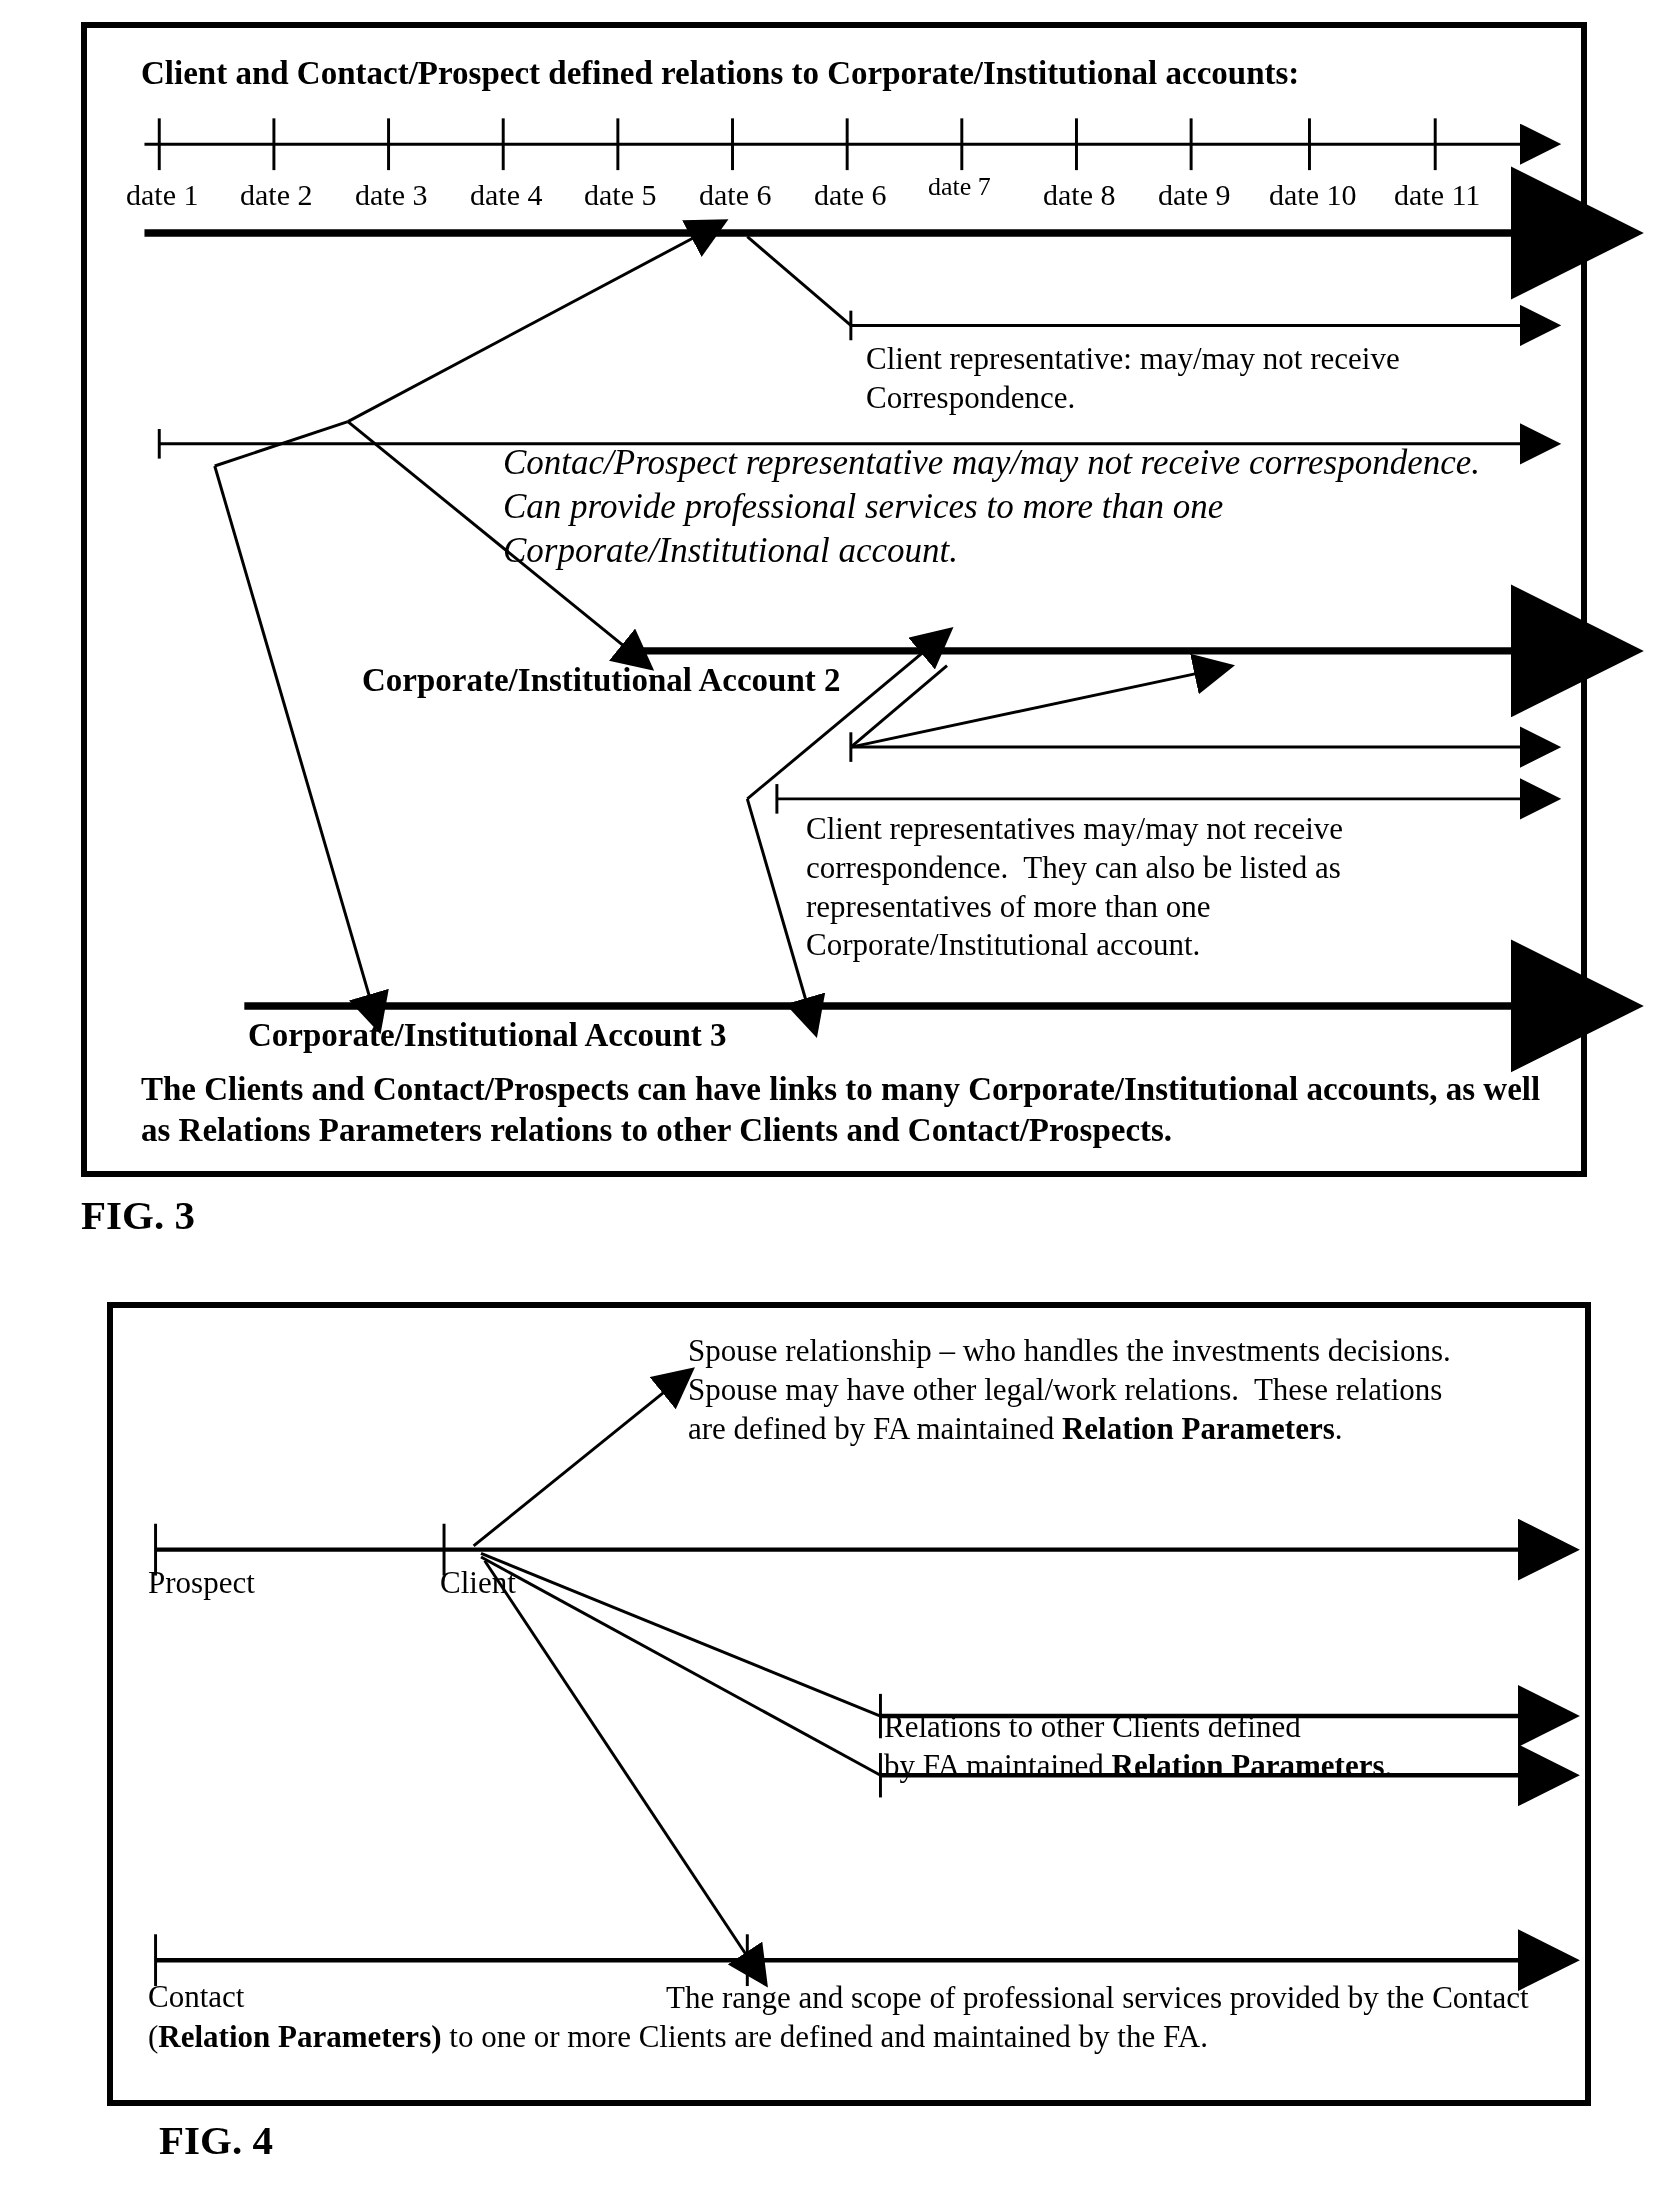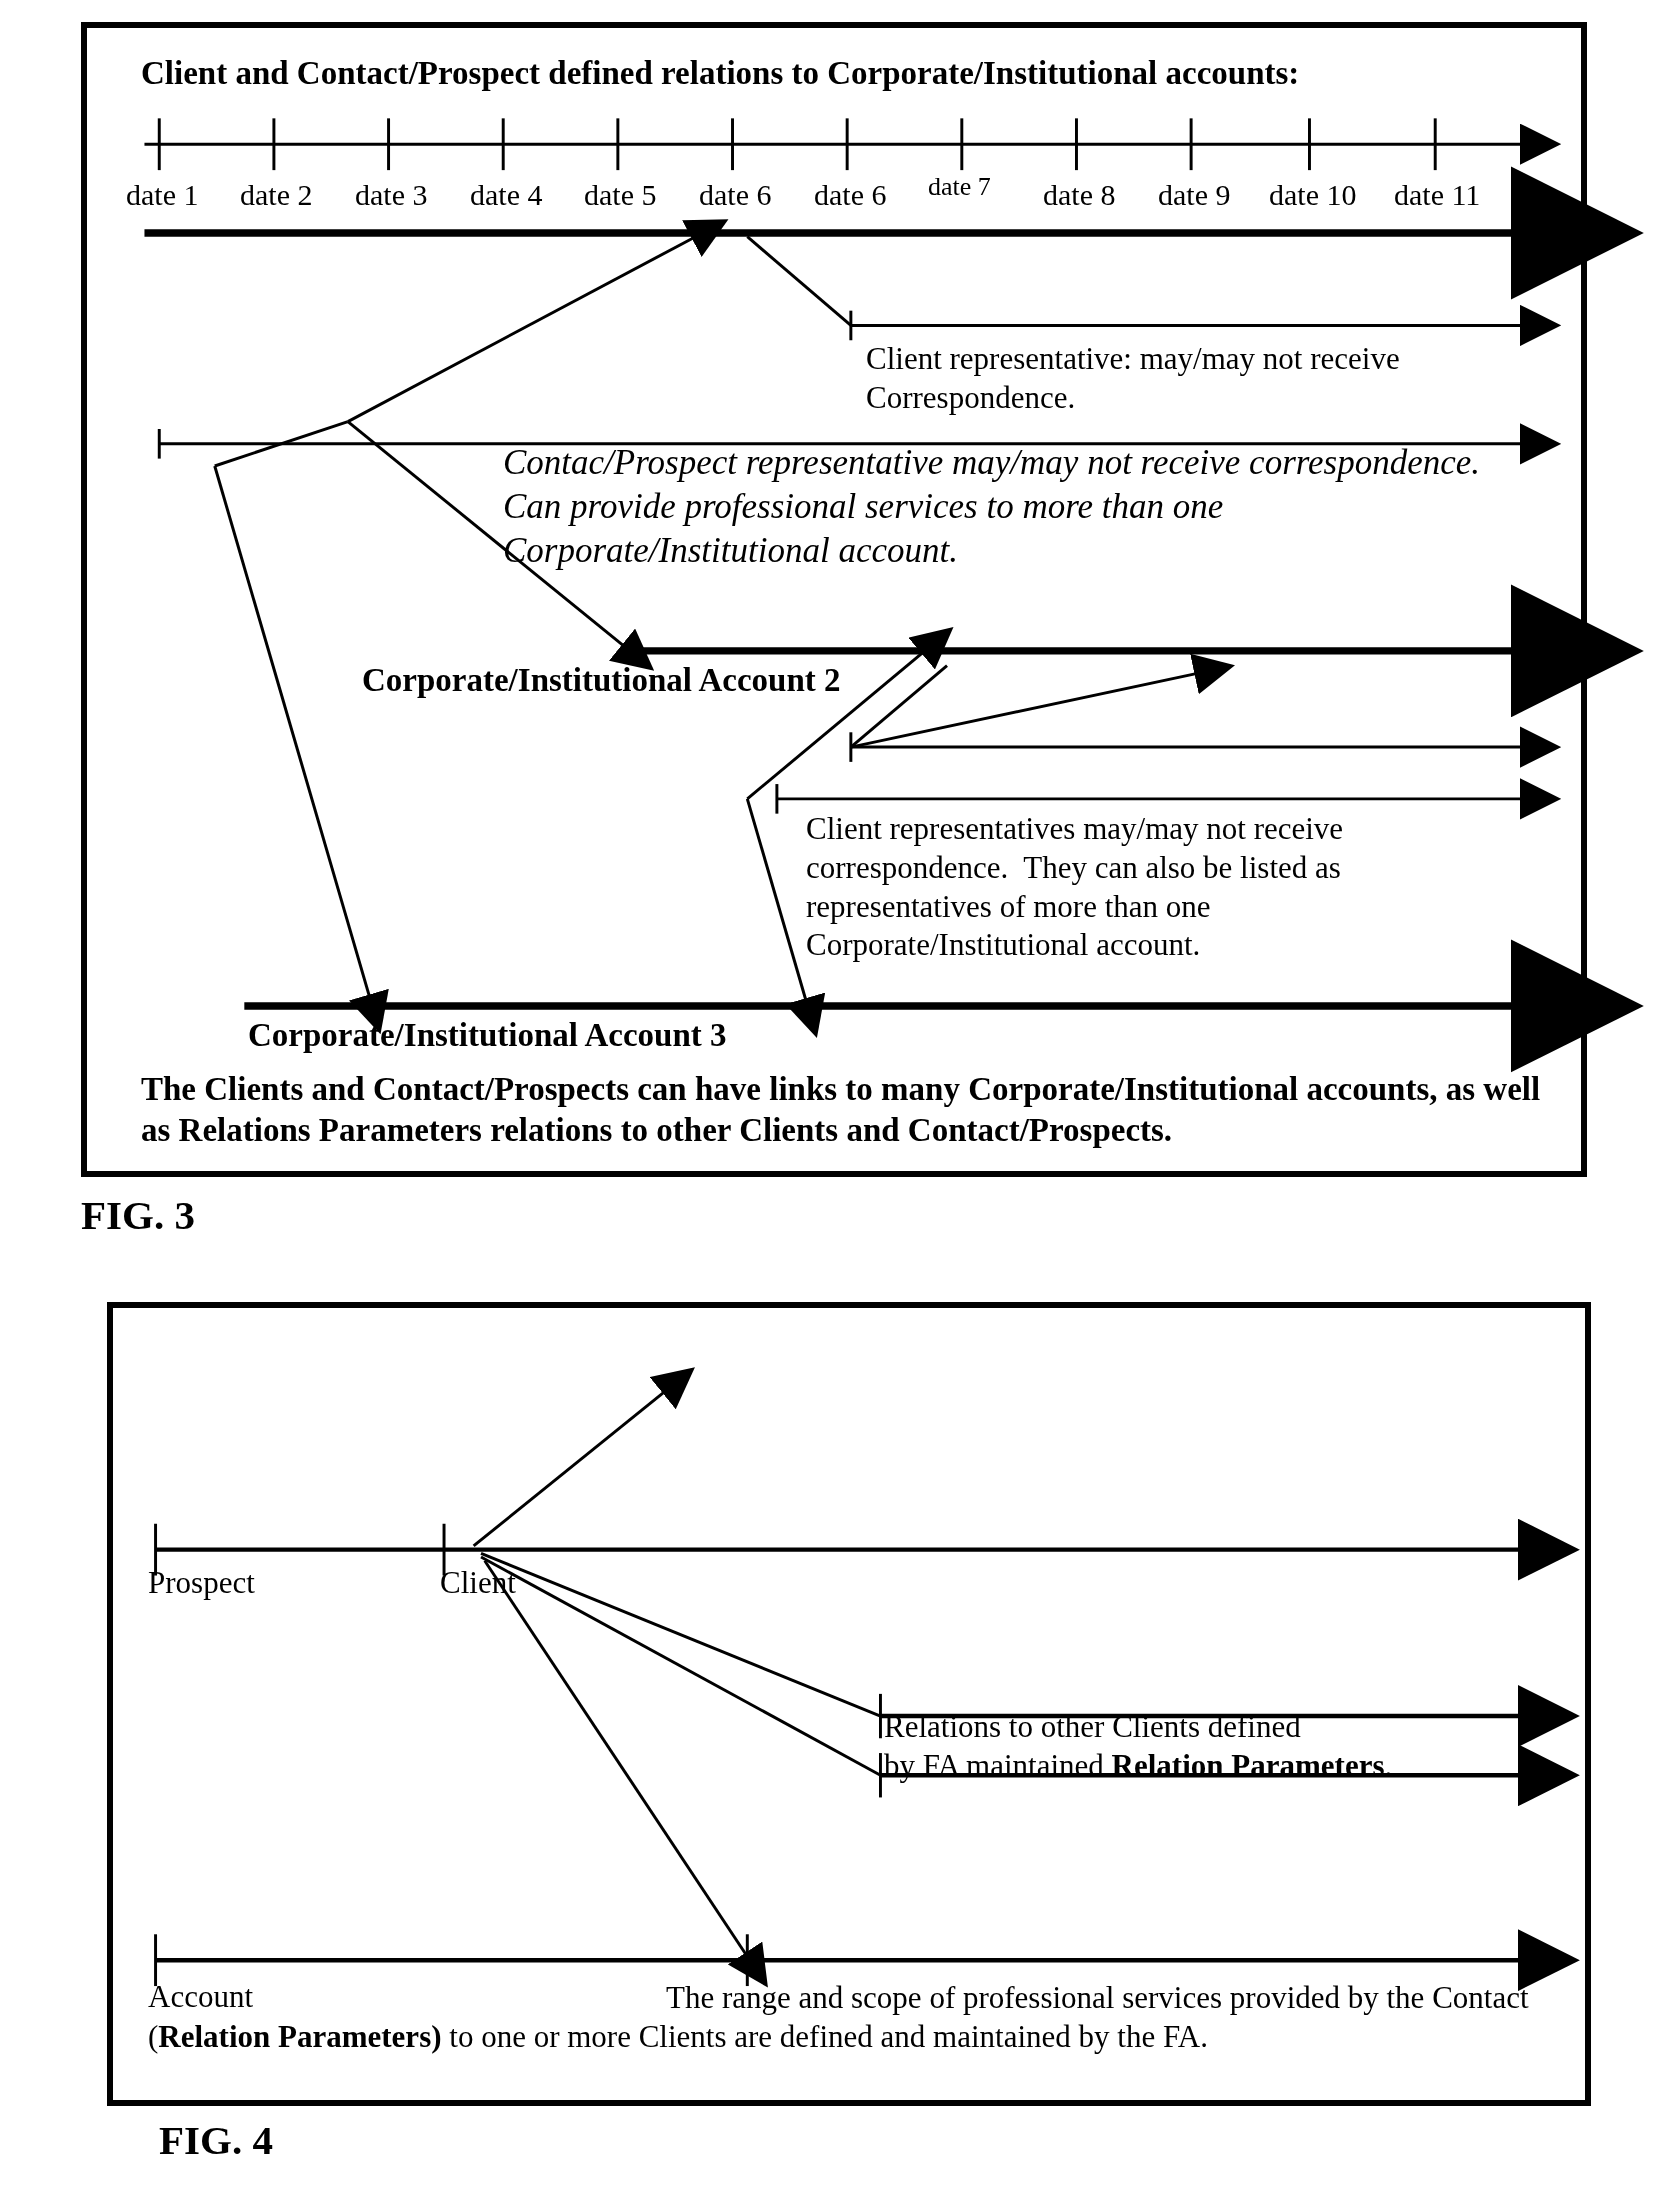--- a/index.html
+++ b/index.html
@@ -121,31 +121,36 @@
     <line x1="1190" y1="2400" x2="2060" y2="2400" stroke="#000" stroke-width="6" marker-end="url(#ah)"></line>
     <line x1="1190" y1="2370" x2="1190" y2="2430" stroke="#000" stroke-width="4"></line>
     <line x1="650" y1="2105" x2="1190" y2="2400" stroke="#000" stroke-width="4"></line>
 
     <line x1="210" y1="2650" x2="2060" y2="2650" stroke="#000" stroke-width="6" marker-end="url(#ah)"></line>
     <line x1="210" y1="2615" x2="210" y2="2685" stroke="#000" stroke-width="4"></line>
     <line x1="1010" y1="2615" x2="1010" y2="2685" stroke="#000" stroke-width="4"></line>
     <line x1="655" y1="2110" x2="1010" y2="2645" stroke="#000" stroke-width="4" marker-end="url(#ah)"></line>
   </svg>
 
+  <div class="abs para" style="left:688px;top:1332px;width:873px;font-size:31px;">
+    <span class="txt" style="white-space:pre-wrap;">Spouse relationship – who handles the investments decisions.
+Spouse may have other legal/work relations.  These relations
+are defined by FA maintained </span><span class="bold">Relation Parameters</span><span>.</span>
+  </div>
 
   <div class="abs" style="left:148px;top:1565px;font-size:31px;">Prospect</div>
   <div class="abs" style="left:440px;top:1565px;font-size:31px;">Client</div>
 
   <div class="abs para" style="left:884px;top:1708px;width:673px;font-size:31px;">
     <span class="txt" style="white-space:pre-wrap;">Relations to other Clients defined
 by FA maintained </span><span class="bold">Relation Parameters</span><span>.</span>
   </div>
 
 
-  <div class="abs" style="left:148px;top:1979px;font-size:31px;">Account</div>
+  <div class="abs" style="left:148px;top:1979px;font-size:31px;">Contact</div>
 
   <div class="abs para" style="left:148px;top:1979px;width:1406px;font-size:31px;">
     <span style="display:inline-block;width:518px;"></span><span>The range and scope of professional services provided by the Contact (</span><span class="bold">Relation Parameters)</span><span> to one or more Clients are defined and maintained by the FA.</span>
   </div>
 
   <div class="abs bold" style="left:159px;top:2116px;font-size:41px;">FIG. 4</div>
 
 </div>
 
 

